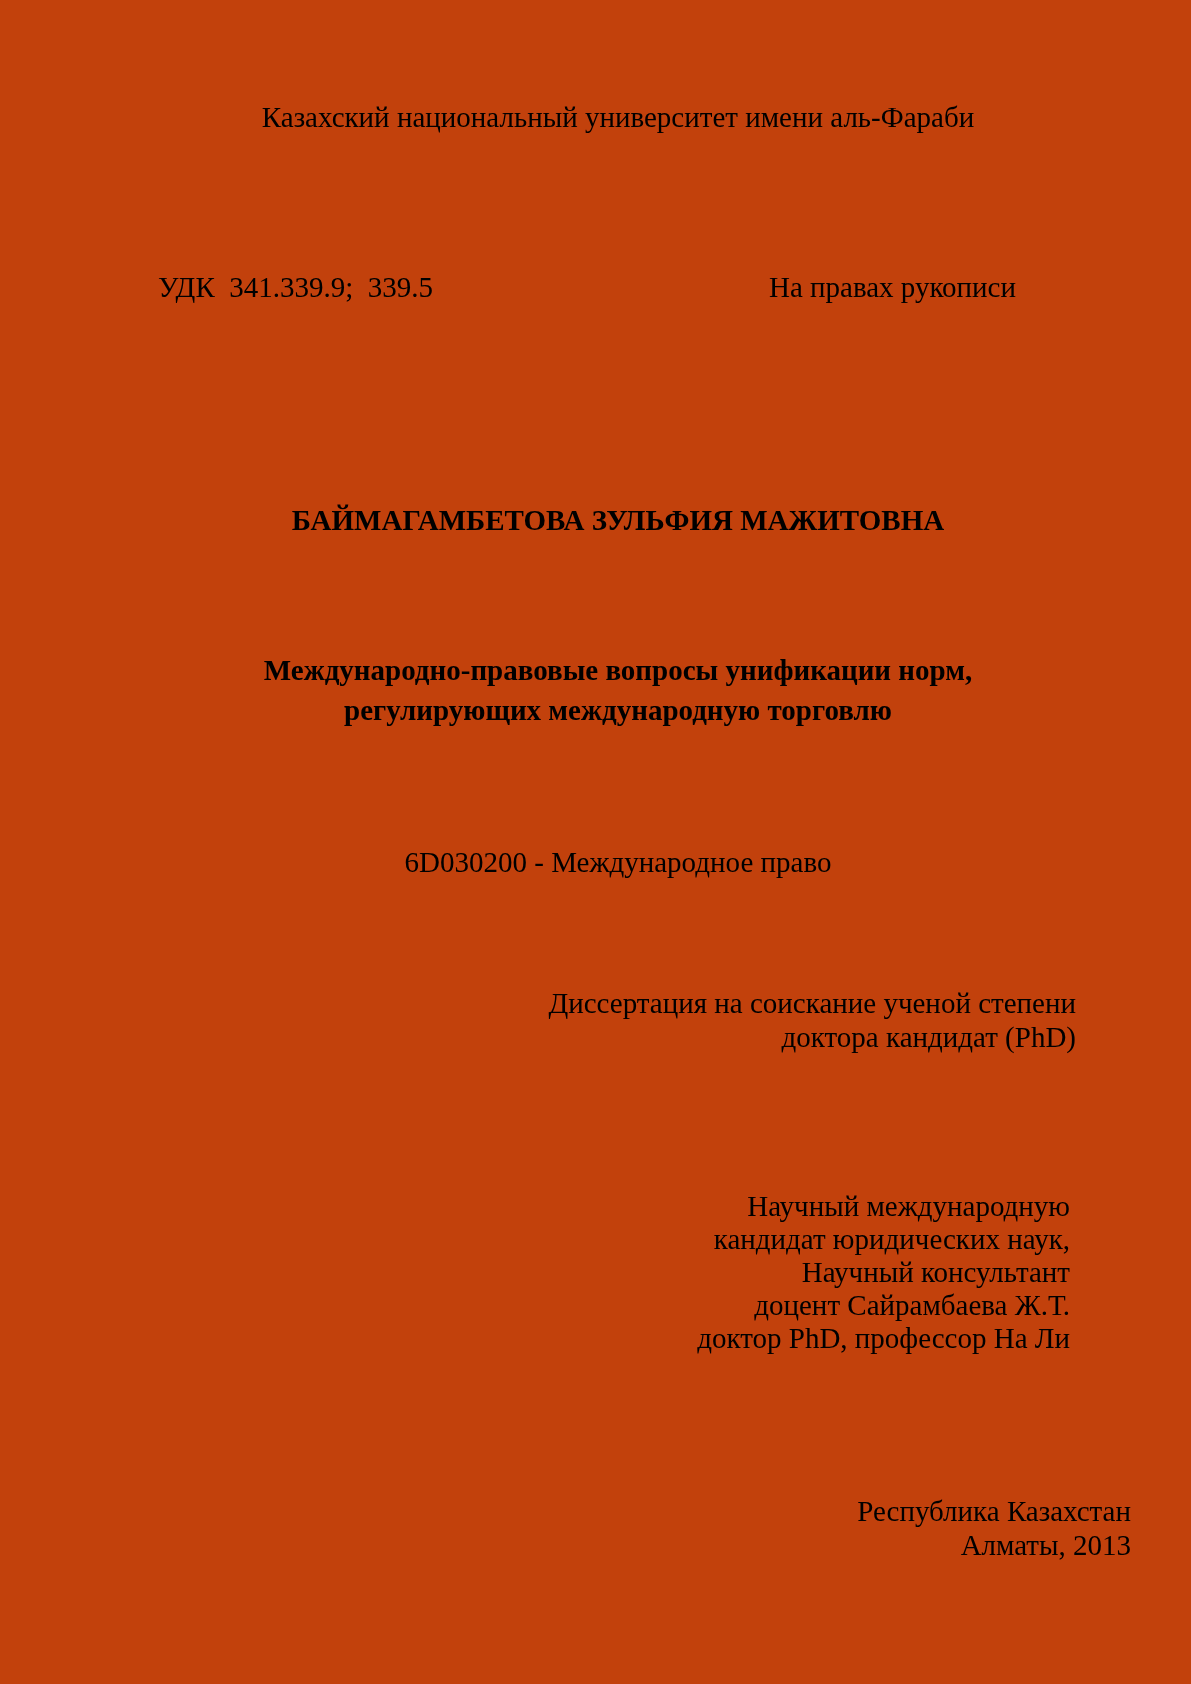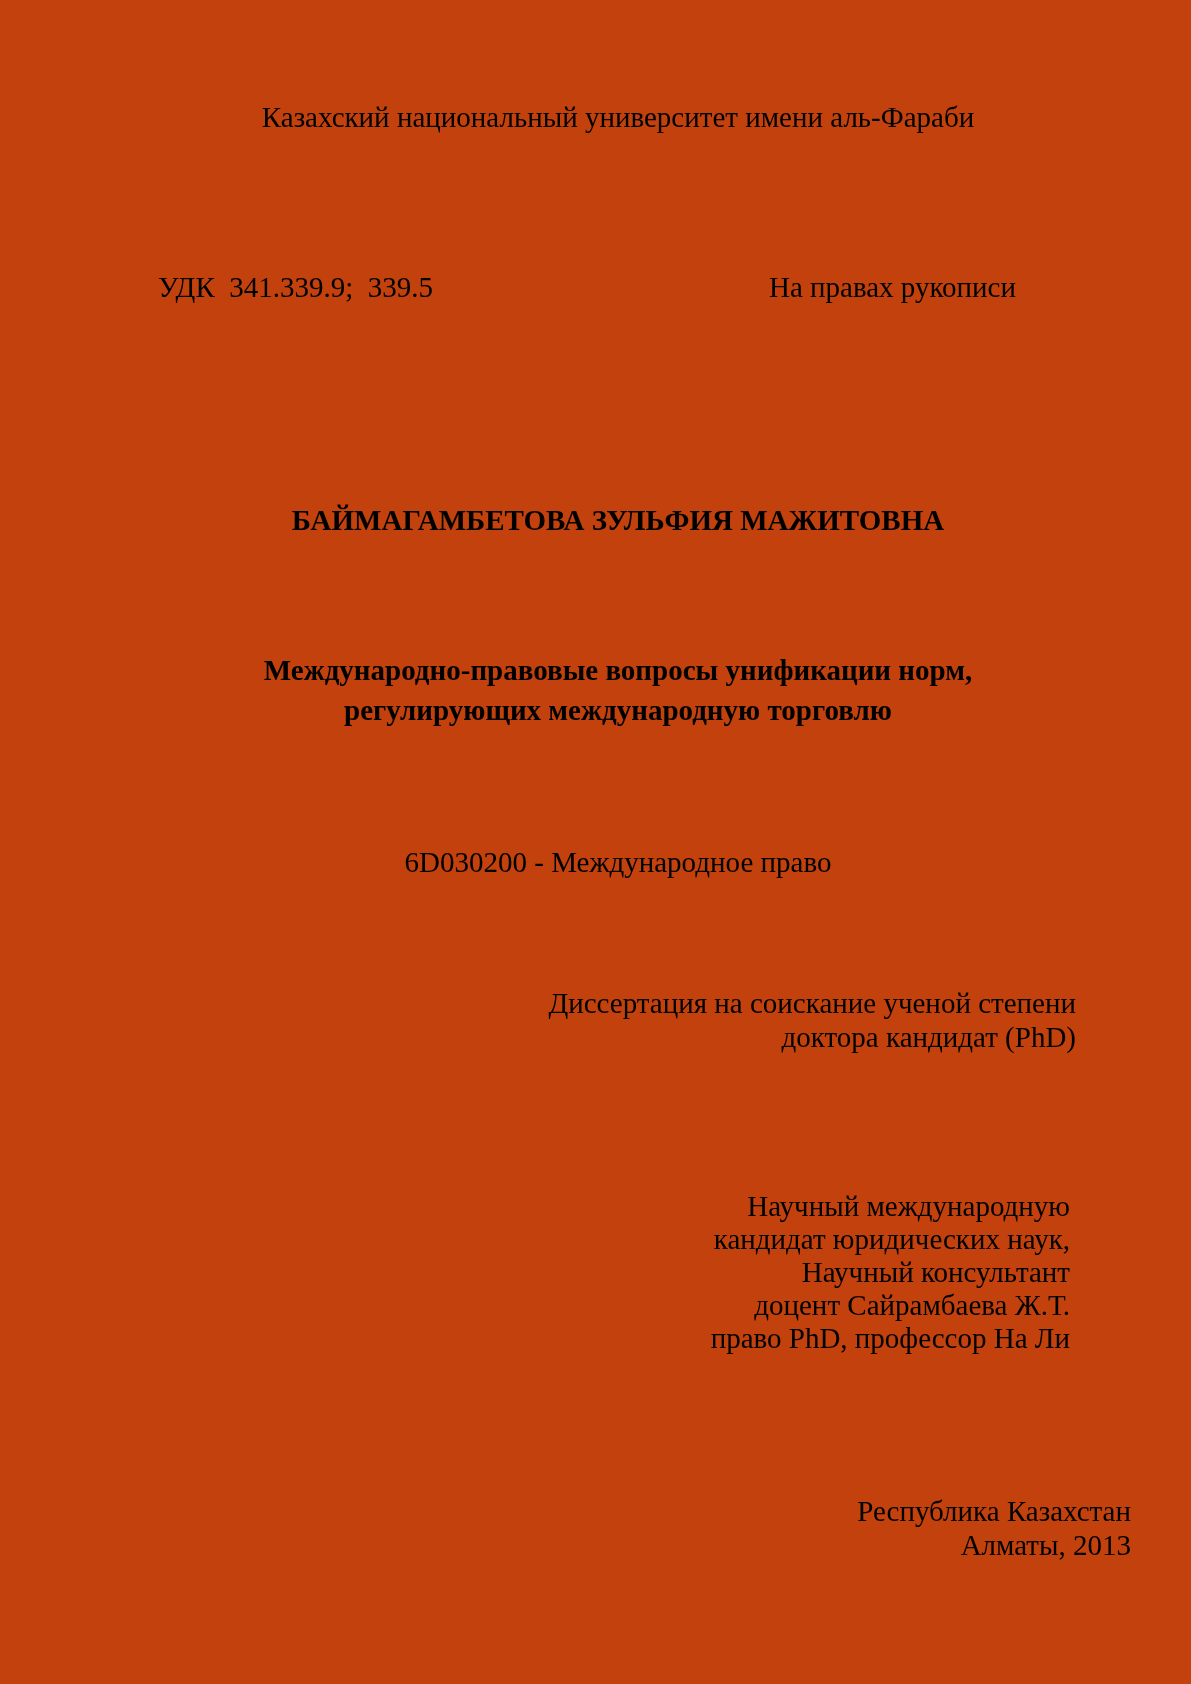--- a/index.html
+++ b/index.html
@@ -70,21 +70,21 @@
   <div class="abs center multiline" style="top:986px;">
     <div>Диссертация на соискание ученой степени</div>
     <div>доктора кандидат (PhD)</div>
   </div>
 
   <div class="abs right-block" style="top:1190px;">
     <div>Научный международную</div>
     <div>кандидат юридических наук,</div>
     <div>Научный консультант</div>
     <div>доцент Сайрамбаева Ж.Т.</div>
-    <div>право PhD, профессор На Ли</div>
+    <div>доктор PhD, профессор На Ли</div>
   </div>
 
   <div class="abs bottom-block" style="top:1494px;">
     <div>Республика Казахстан</div>
     <div>Алматы, 2013</div>
   </div>
 
 </div>
 
 </body></html>

